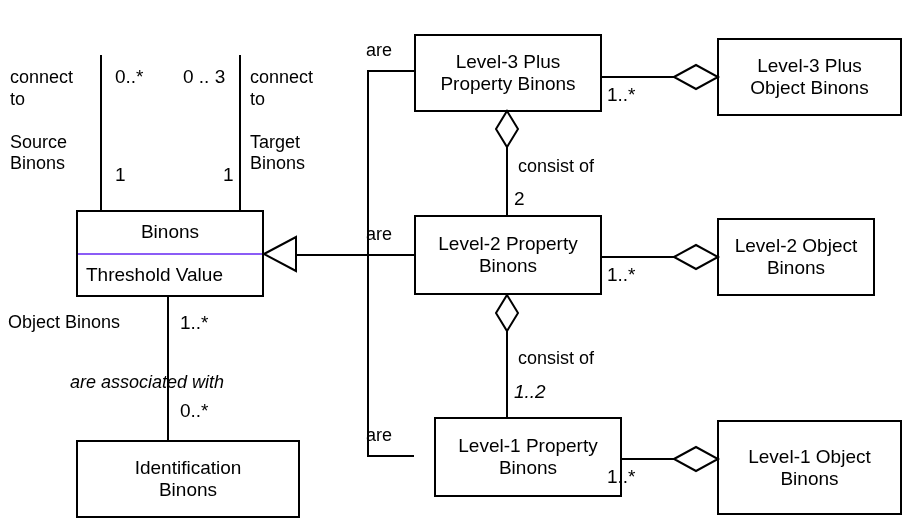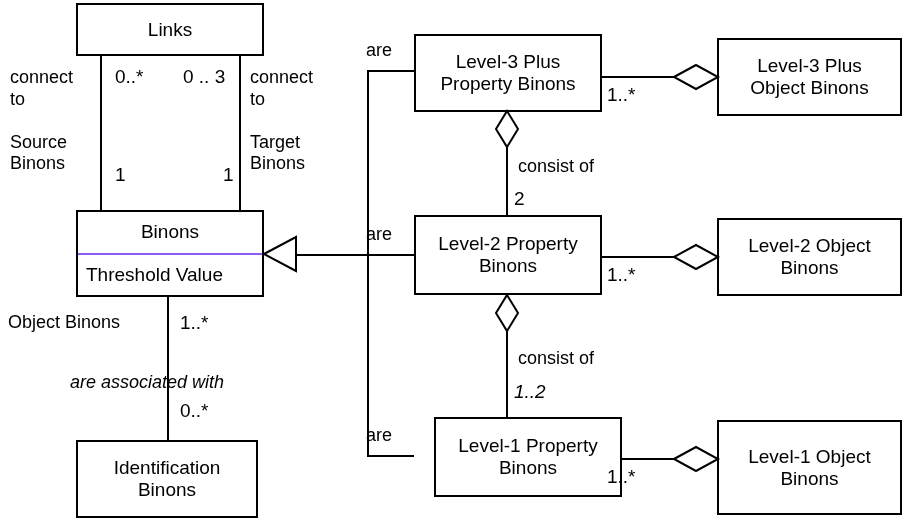--- a/index.html
+++ b/index.html
@@ -120,36 +120,31 @@
   <svg class="glyph" style="left:671px; top:62px;" width="50" height="30" viewBox="0 0 50 30">
     <polygon points="3,15 25,3 47,15 25,27" fill="#ffffff" stroke="#000000" stroke-width="2"></polygon>
   </svg>
   <svg class="glyph" style="left:671px; top:242px;" width="50" height="30" viewBox="0 0 50 30">
     <polygon points="3,15 25,3 47,15 25,27" fill="#ffffff" stroke="#000000" stroke-width="2"></polygon>
   </svg>
   <svg class="glyph" style="left:671px; top:444px;" width="50" height="30" viewBox="0 0 50 30">
     <polygon points="3,15 25,3 47,15 25,27" fill="#ffffff" stroke="#000000" stroke-width="2"></polygon>
   </svg>
 
-  <div class="uml-box" style="left:76px; top:3px; width:188px; height:53px;">
-    <div class="uml-compartment">
-      <span class="name-text">Links</span>
-    </div>
-  </div>
 
   <div class="uml-box" style="left:76px; top:210px; width:188px; height:87px;">
     <div class="uml-compartment">
       <span class="name-text">Binons</span>
     </div>
     <div class="uml-compartment divided left-align">
       <span class="attr-text">Threshold Value</span>
     </div>
   </div>
 
-  <div class="uml-box" style="left:76px; top:440px; width:182px; height:78px;">
+  <div class="uml-box" style="left:76px; top:440px; width:224px; height:78px;">
     <div class="uml-compartment">
       <span class="name-text">Identification
 Binons</span>
     </div>
   </div>
 
   <div class="uml-box" style="left:414px; top:34px; width:188px; height:78px;">
     <div class="uml-compartment">
       <span class="name-text">Level-3 Plus
 Property Binons</span>
@@ -163,21 +158,21 @@
     </div>
   </div>
 
   <div class="uml-box" style="left:414px; top:215px; width:188px; height:80px;">
     <div class="uml-compartment">
       <span class="name-text">Level-2 Property
 Binons</span>
     </div>
   </div>
 
-  <div class="uml-box" style="left:717px; top:218px; width:185px; height:78px;">
+  <div class="uml-box" style="left:717px; top:218px; width:158px; height:78px;">
     <div class="uml-compartment">
       <span class="name-text">Level-2 Object
 Binons</span>
     </div>
   </div>
 
   <div class="uml-box" style="left:414px; top:417px; width:188px; height:80px;margin-left:20px;">
     <div class="uml-compartment">
       <span class="name-text">Level-1 Property
 Binons</span>

